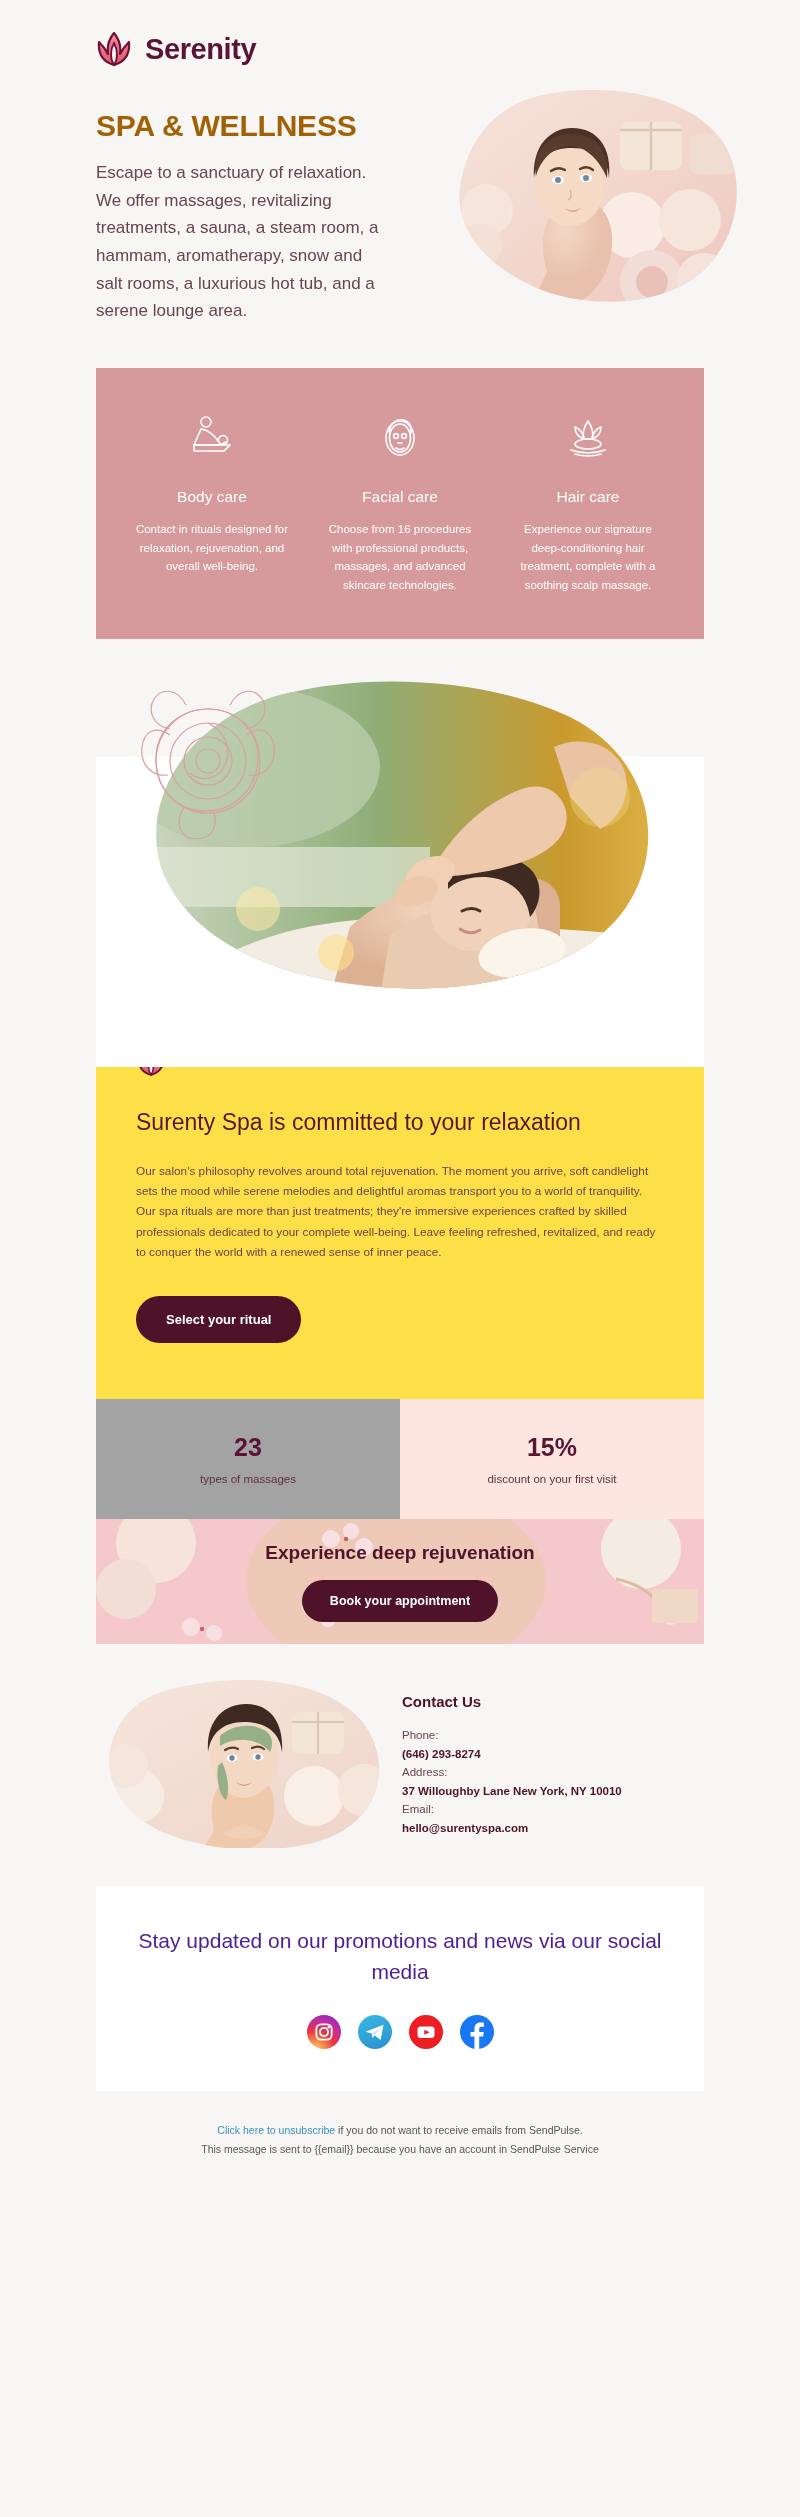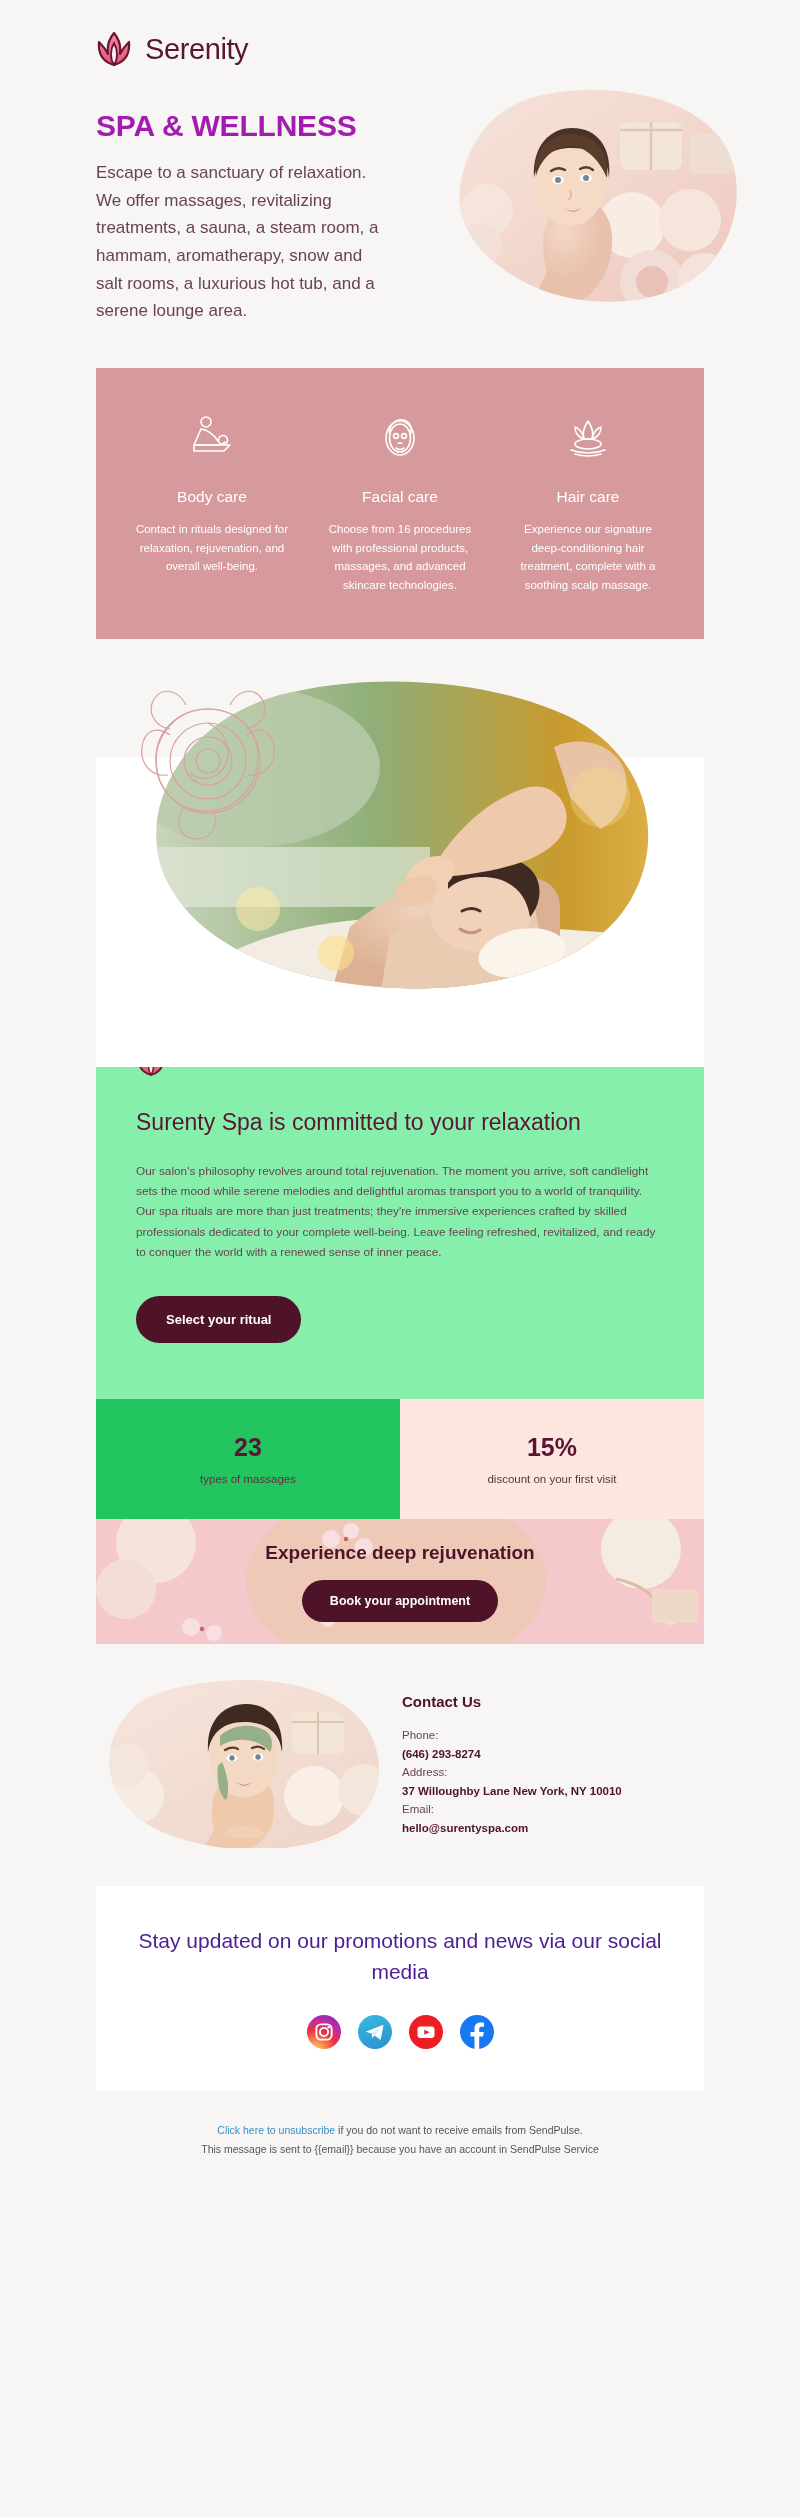--- a/index.html
+++ b/index.html
@@ -7,59 +7,59 @@
     width:800px;
     background:#f7f6f4;
     font-family:"Liberation Sans", sans-serif;
     -webkit-font-smoothing:antialiased;
   }
   .page { width:800px; position:relative; background:#f7f6f4; padding-bottom:0; }
 
   
   .logo-bar { padding:32px 0 0 96px; display:flex; align-items:center; gap:13px; }
   .logo-mark { width:36px; height:34px; display:block; }
-  .logo-text { font-size:29px; font-weight:normal; color:#5b1534; letter-spacing:-0.4px; }
+  .logo-text { font-size:29px; font-weight:bold; color:#5b1534; letter-spacing:-0.4px; }
 
   
   .hero { position:relative; height:250px; margin-top:24px; }
   .hero-left { position:absolute; left:96px; top:18px; width:310px; }
-  .hero-title { font-size:30px; line-height:1.18; font-weight:bold; color:#a21caf; letter-spacing:-0.2px; }
+  .hero-title { font-size:30px; line-height:1.18; font-weight:bold; color:#a16207; letter-spacing:-0.2px; }
   .hero-text { margin-top:16px; font-size:17px; line-height:1.62; color:#6a4350; width:290px; }
   .hero-img { position:absolute; right:58px; top:0px; width:290px; height:215px; }
 
   
   .services {
     margin:28px 96px 0 96px; background:#d79a9c; padding:40px 22px 44px 22px;
     display:flex; gap:0;
   }
   .svc { flex:1; text-align:center; padding:0 14px; }
   .svc-ico { height:58px; display:flex; align-items:center; justify-content:center; }
   .svc-title { margin-top:22px; font-size:15.5px; color:#fff; font-weight:normal; }
   .svc-desc { margin-top:14px; font-size:11.5px; line-height:1.62; color:#fff; }
 
   
   .massage-wrap { position:relative; height:370px; margin-top:28px; }
   .massage-white { position:absolute; left:96px; top:90px; right:96px; bottom:-30px; background:#ffffff; }
   .massage-img { position:absolute; left:130px; top:10px; width:540px; height:320px; }
 
   
-  .phil { background:#86efac; margin:0 96px; padding:10px 40px 56px 40px; }
+  .phil { background:#fde047; margin:0 96px; padding:10px 40px 56px 40px; }
   .phil-ico { width:30px; height:29px; display:block; margin-bottom:30px; }
   .phil-title { font-size:23px; line-height:1.45; color:#5b1534; font-weight:normal; }
   .phil-text { margin-top:22px; font-size:11.8px; line-height:1.72; color:#6a4350; }
   .btn {
     display:inline-block; margin-top:34px; background:#4e1229; color:#fff;
     font-size:13px; font-weight:bold; padding:16px 30px; border-radius:26px;
     border:none; cursor:pointer; font-family:"Liberation Sans", sans-serif;text-align:center;
   }
 
   
   .stats { display:flex; margin:0 96px; }
   .stat { flex:1; text-align:center; padding:34px 10px 34px 10px; }
-  .stat.rose { background:#22c55e; }
+  .stat.rose { background:#a3a3a3; }
   .stat.blush { background:#fde6e0; }
   .stat-num { font-size:25px; font-weight:bold; color:#5b1534; }
   .stat-lbl { margin-top:11px; font-size:11.5px; color:#5b3340; }
 
   
   .banner { position:relative; margin:0 96px; height:125px; overflow:hidden; }
   .banner-bg { position:absolute; inset:0; }
   .banner-inner { position:relative; height:100%; display:flex; flex-direction:column; align-items:center; justify-content:center; gap:16px; }
   .banner-title { font-size:19px; font-weight:bold; color:#4e1229; }
   .btn-dark {

